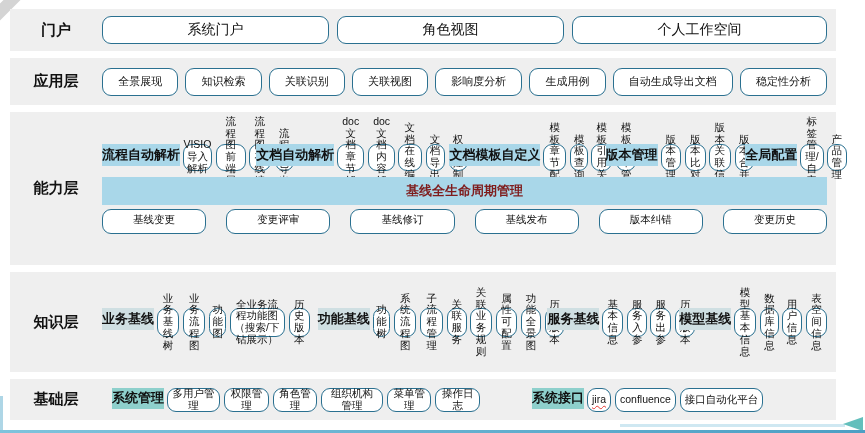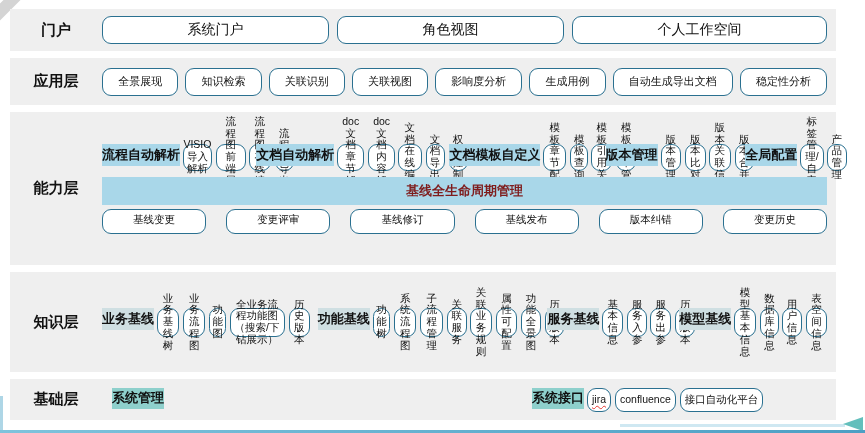--- a/index.html
+++ b/index.html
@@ -235,20 +235,28 @@
             </div>
           </div>
         </div>
       </div>
       <div class="band band-foundation">
         <div class="band-label">基础层</div>
         <div class="band-content">
           <div class="groups-row">
             <div class="group">
               <div class="group-header teal">系统管理</div>
+              <div class="btn-row">
+                <div class="box">多用户管理</div>
+                <div class="box">权限管理</div>
+                <div class="box">角色管理</div>
+                <div class="box">组织机构管理</div>
+                <div class="box">菜单管理</div>
+                <div class="box">操作日志</div>
+              </div>
             </div>
             <div class="group">
               <div class="group-header teal">系统接口</div>
               <div class="btn-row">
                 <div class="box squiggle">jira</div>
                 <div class="box">confluence</div>
                 <div class="box">接口自动化平台</div>
               </div>
             </div>
           </div>

